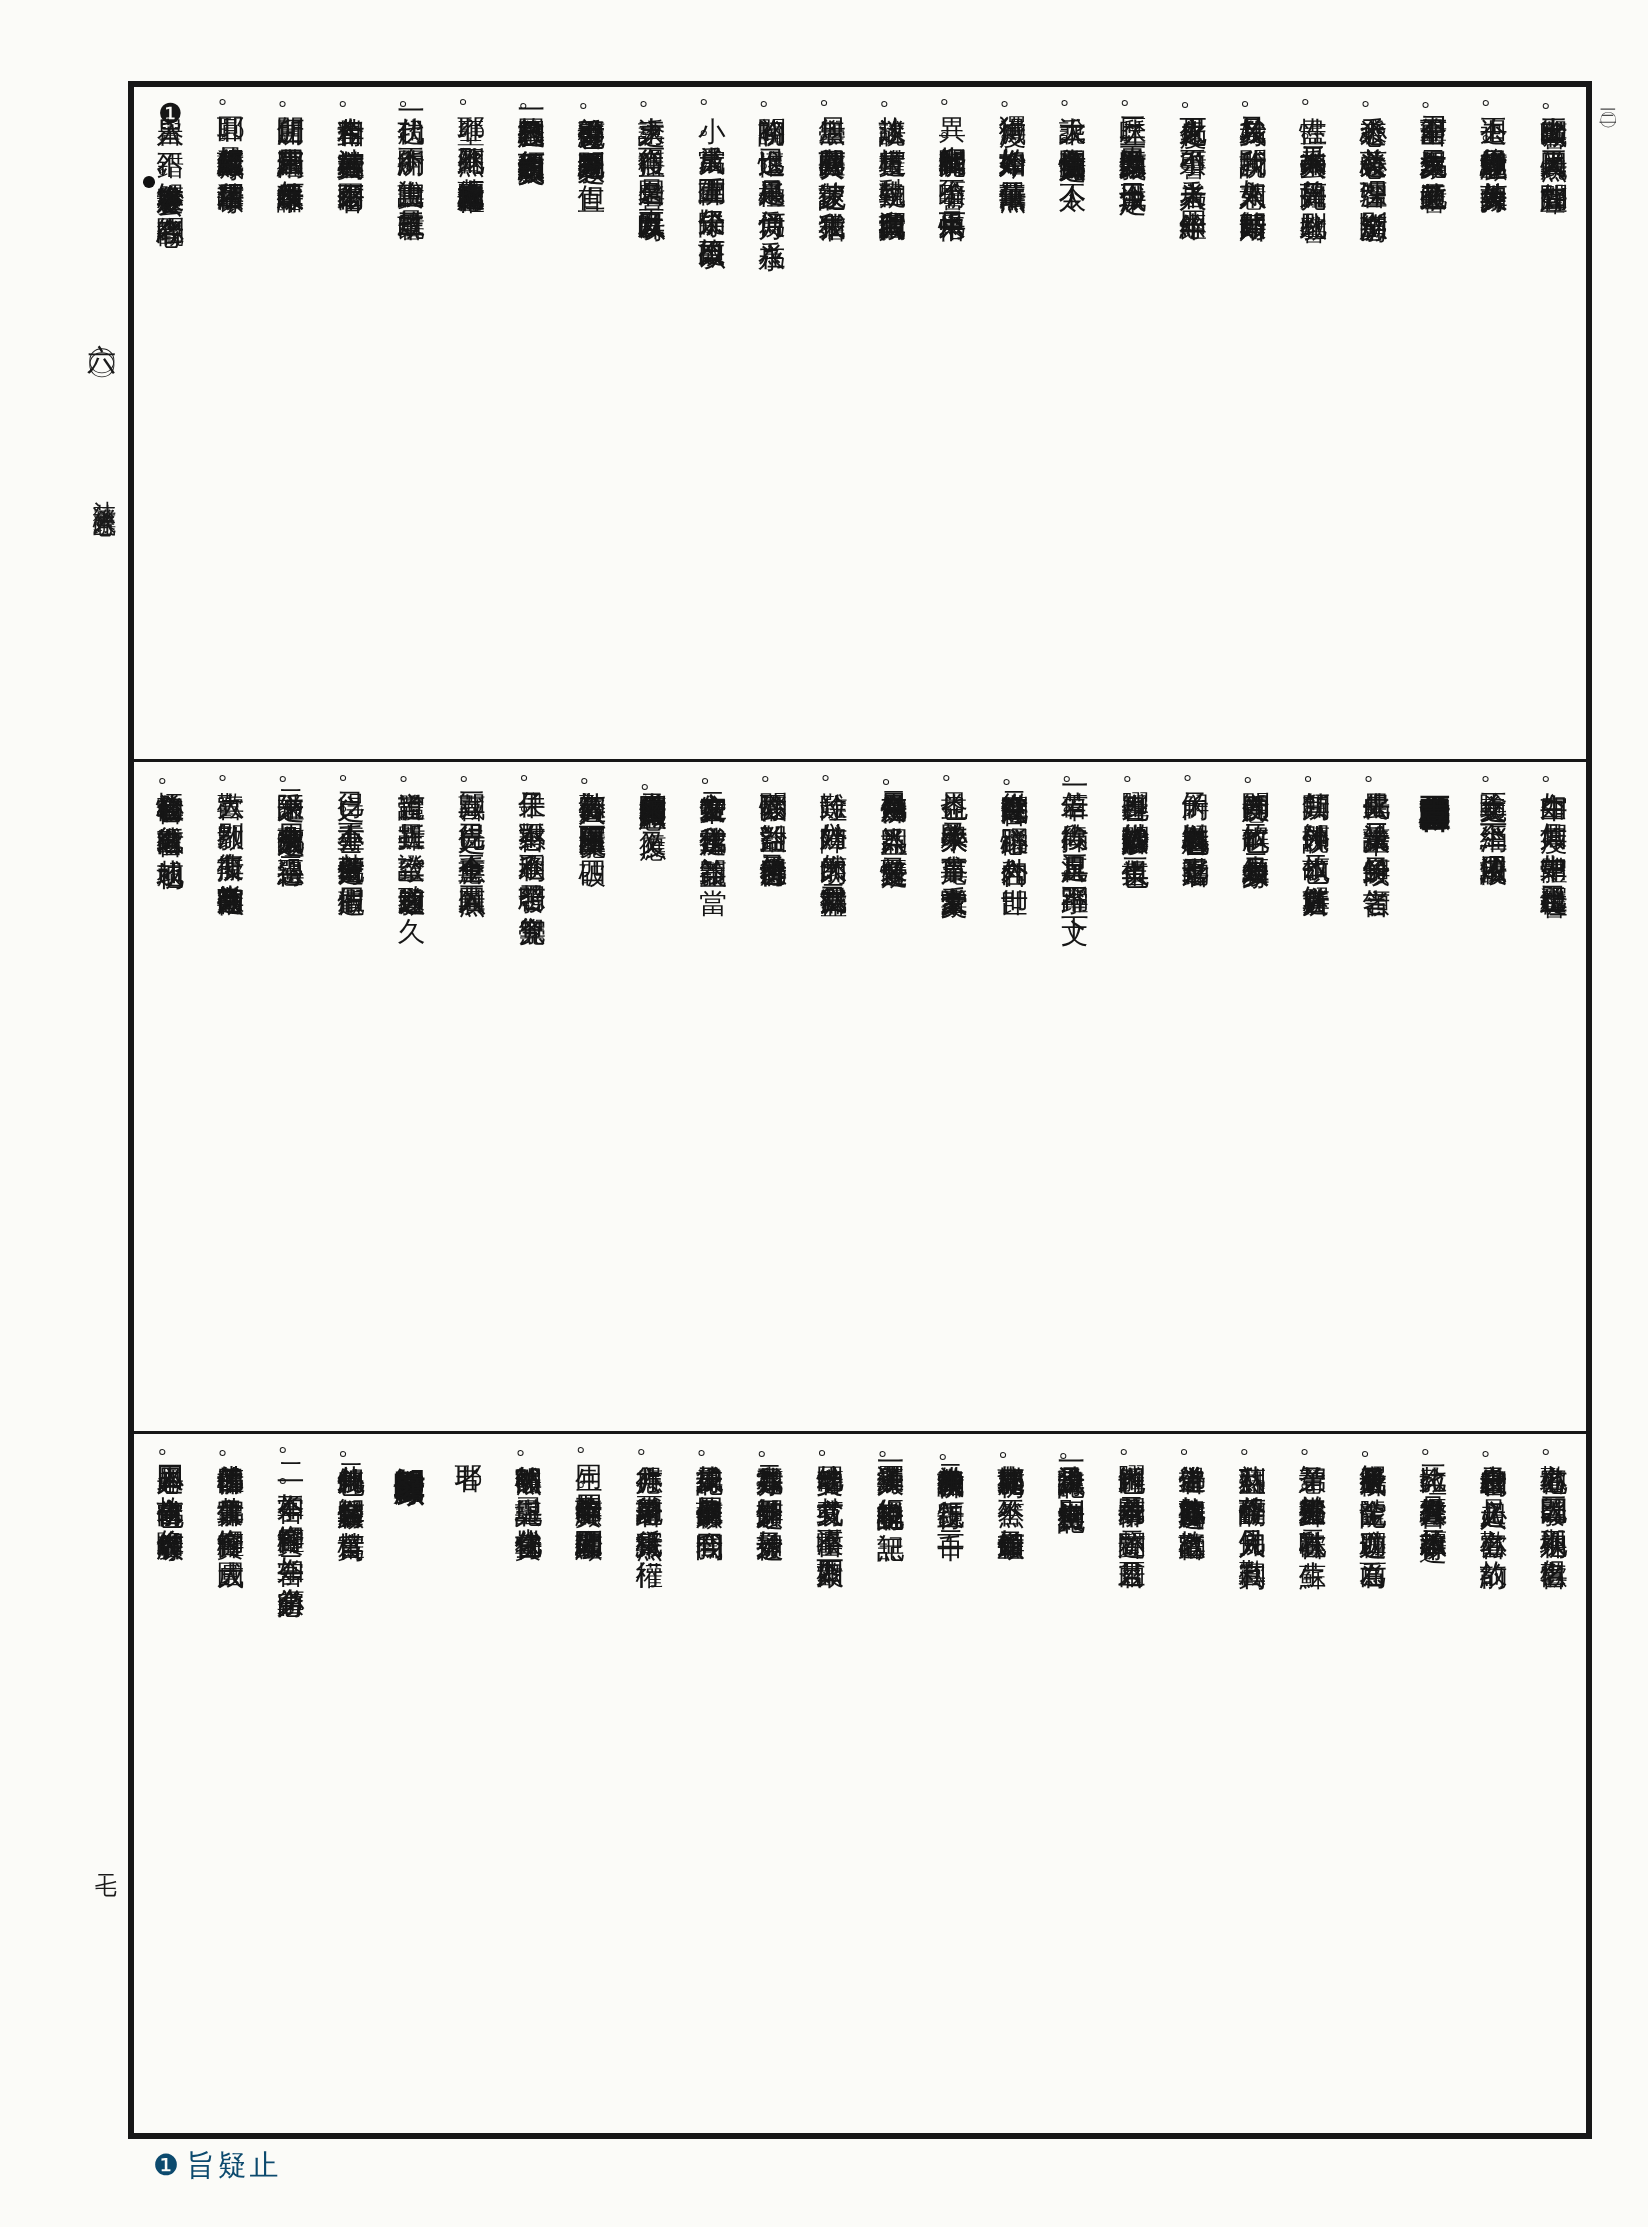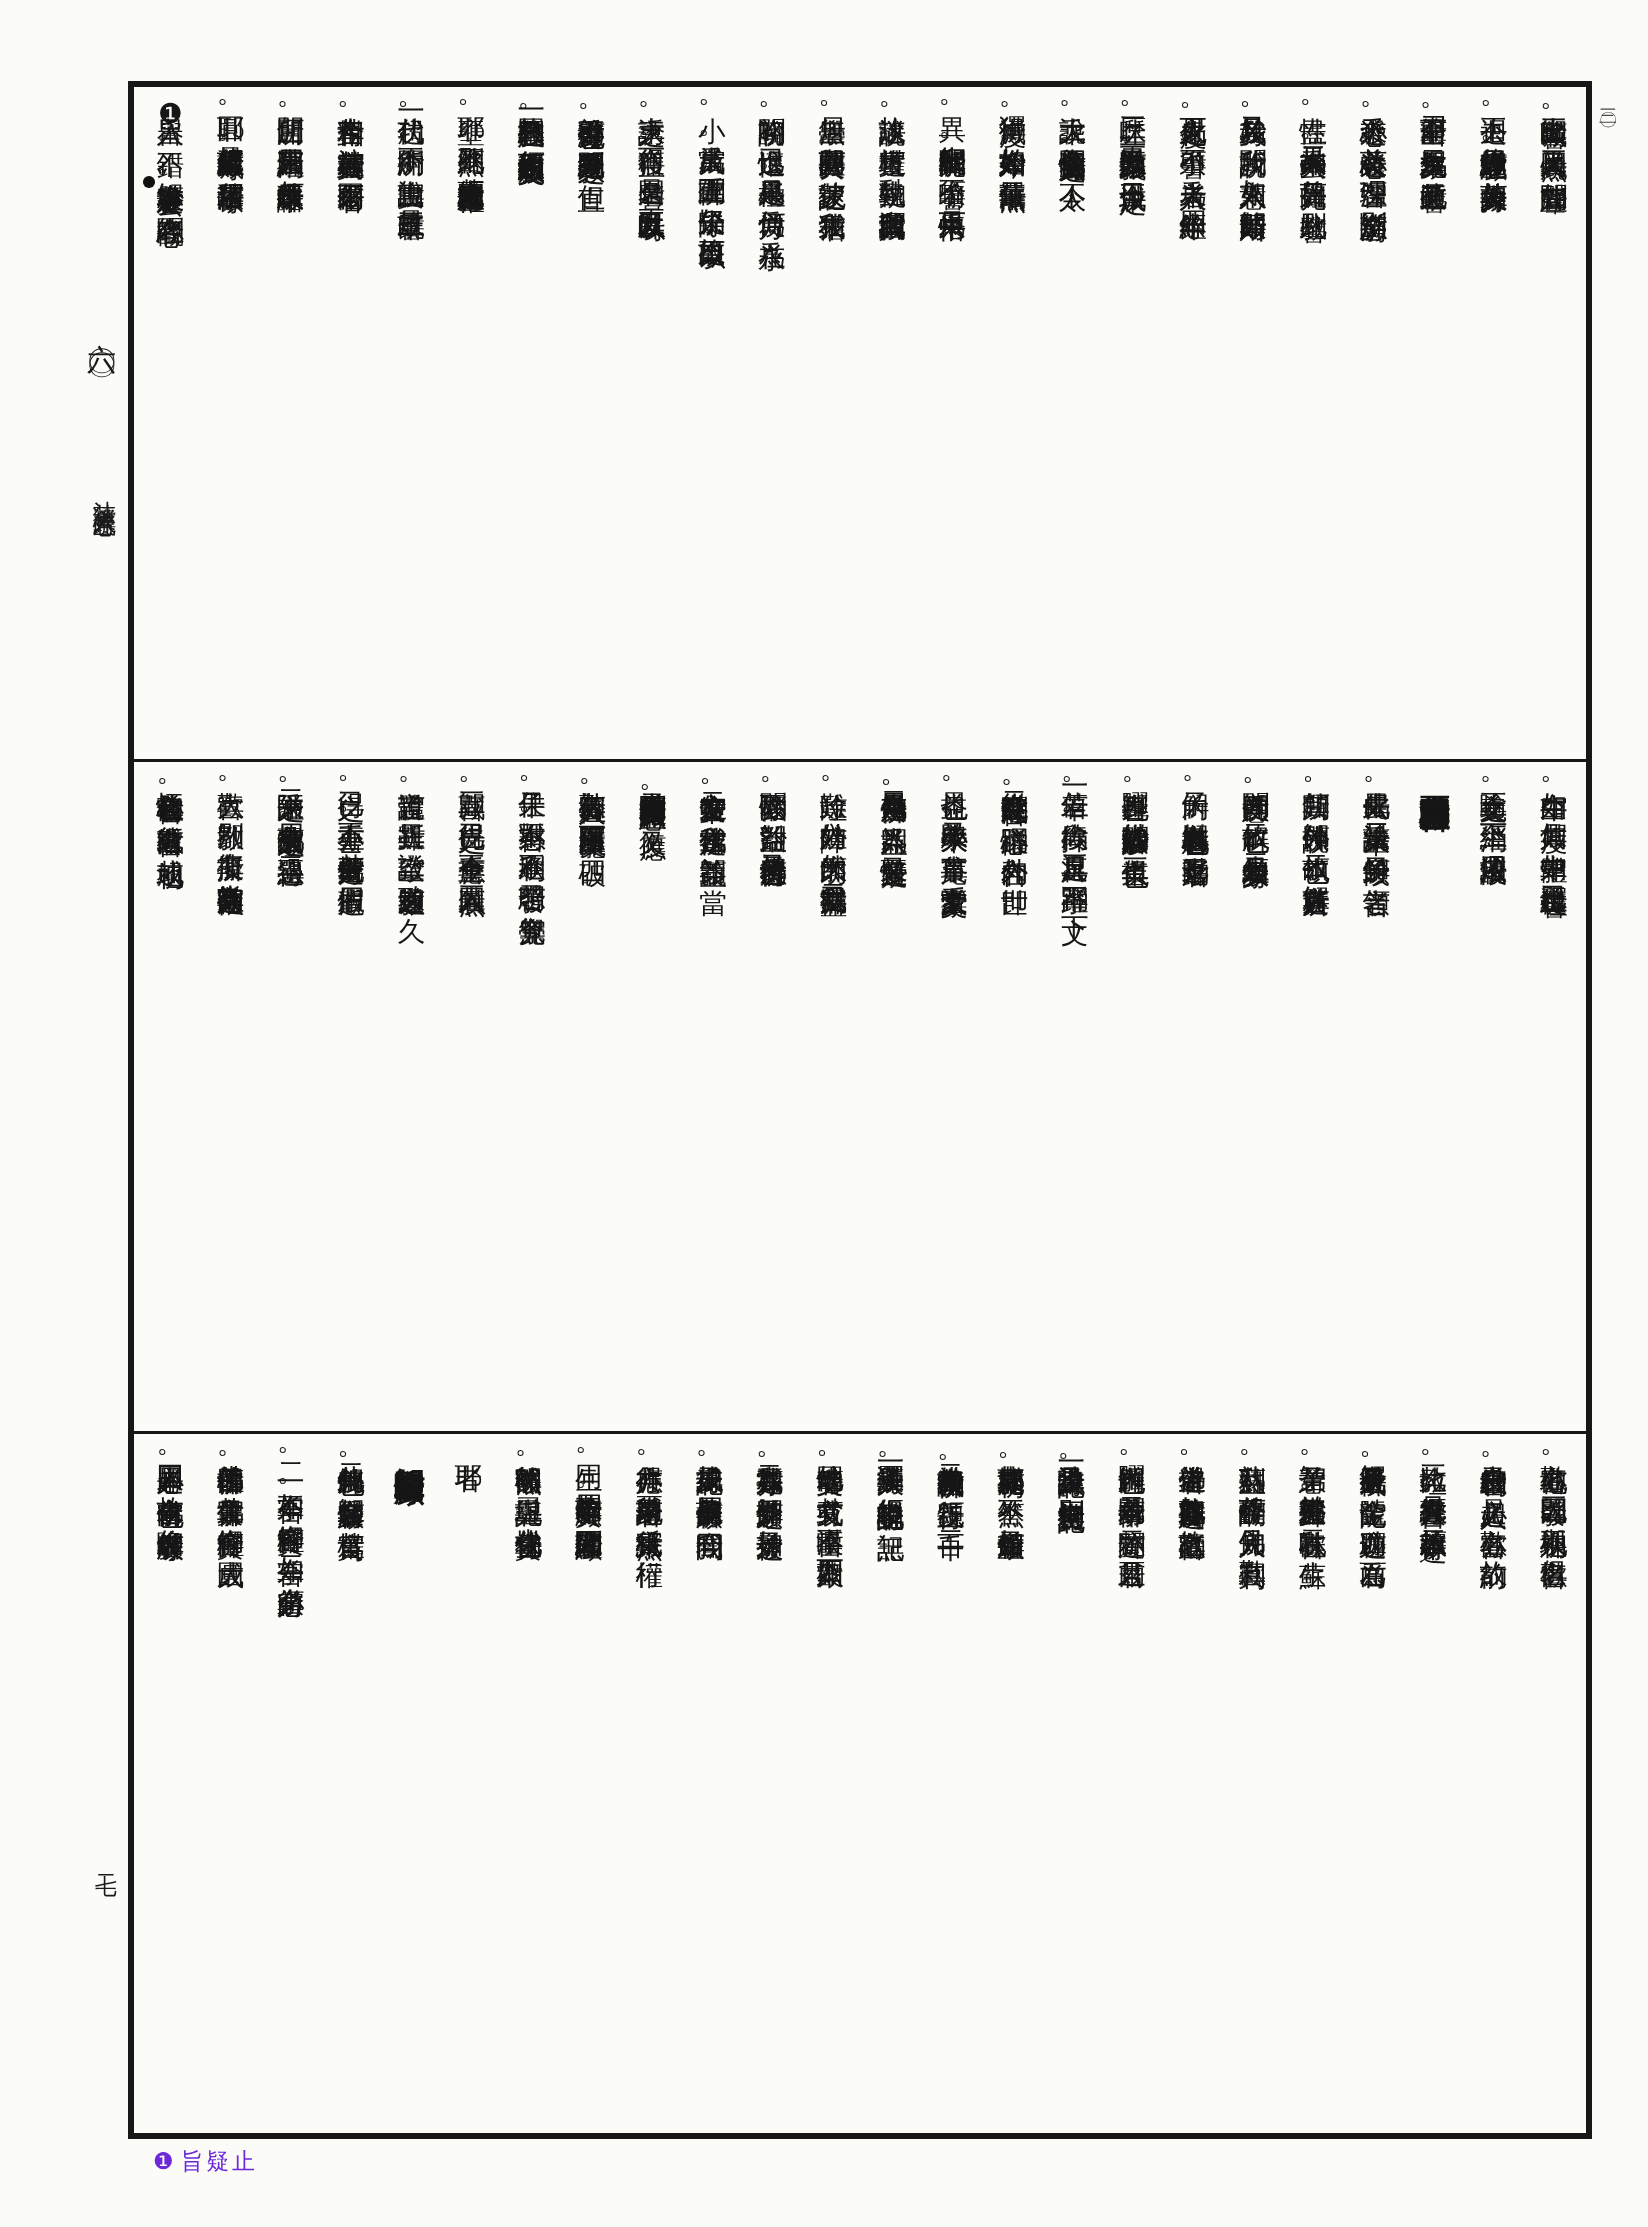--- a/index.html
+++ b/index.html
@@ -36,21 +36,21 @@
   .marginal{
     position:absolute;writing-mode:vertical-rl;text-orientation:upright;
     line-height:1;color:#1a1a1a;
   }
   #volume-page{left:87px;top:321px;font-size:29px;letter-spacing:4.1px;}
   #margin-title{left:92px;top:482px;font-size:23.4px;letter-spacing:2.8px;}
   #folio-number{left:95px;top:1857px;font-size:22px;letter-spacing:1.4px;}
   #corner-mark{left:1599px;top:95px;font-size:18px;color:#4a4a4a;letter-spacing:1.4px;}
   #footnote{
     position:absolute;left:153px;top:2146px;
-    font-size:23px;letter-spacing:2.8px;color:#6d28d9;white-space:nowrap;
+    font-size:29px;letter-spacing:2.8px;color:#0c4a6e;white-space:nowrap;
   }
   #footnote .fn-marker{margin-right:4.1px;}
   #ref-dot{
     position:absolute;left:143px;top:176px;width:11.7px;height:11.7px;
     border-radius:50%;background:#111;
   }
 </style>
 </head>
 <body>
 

